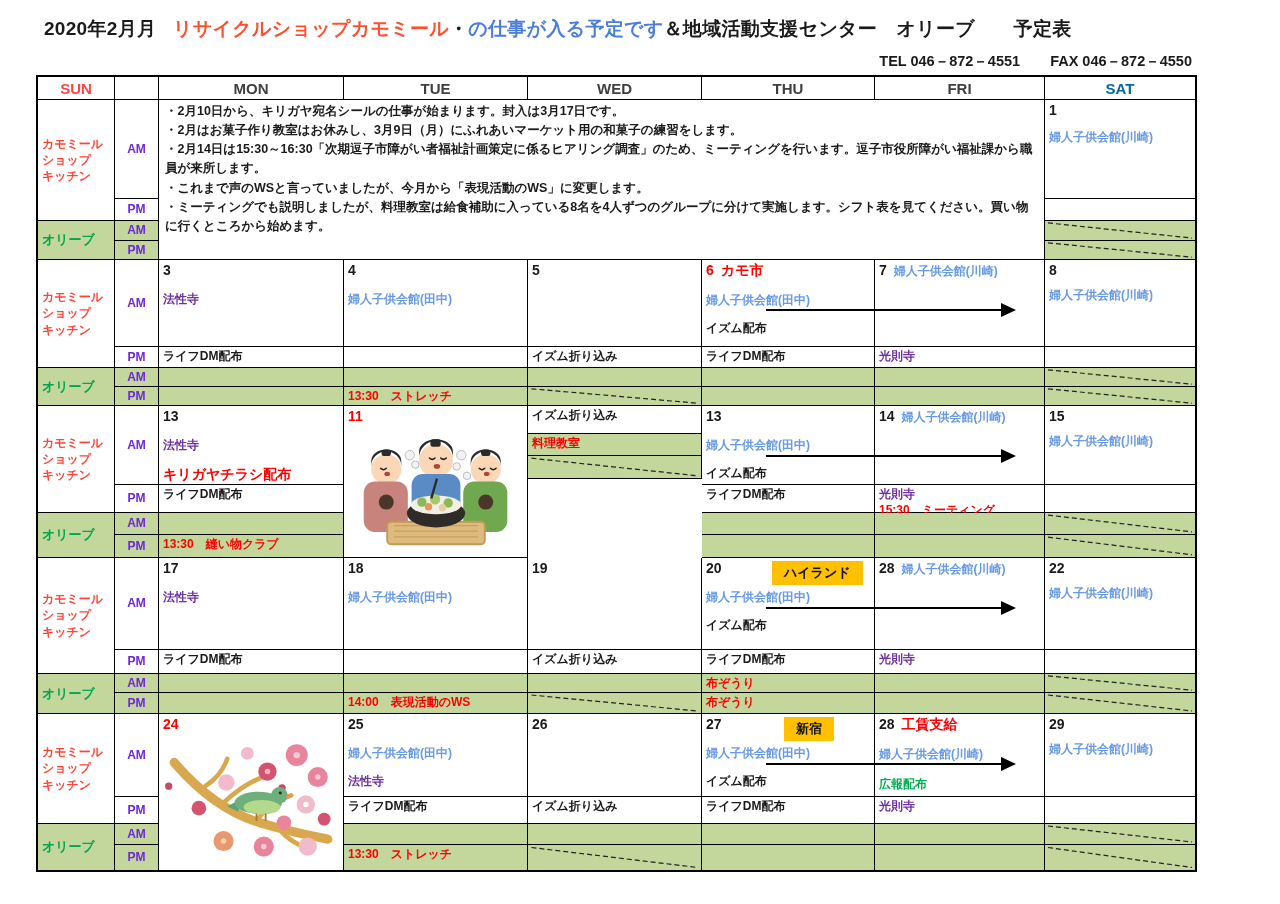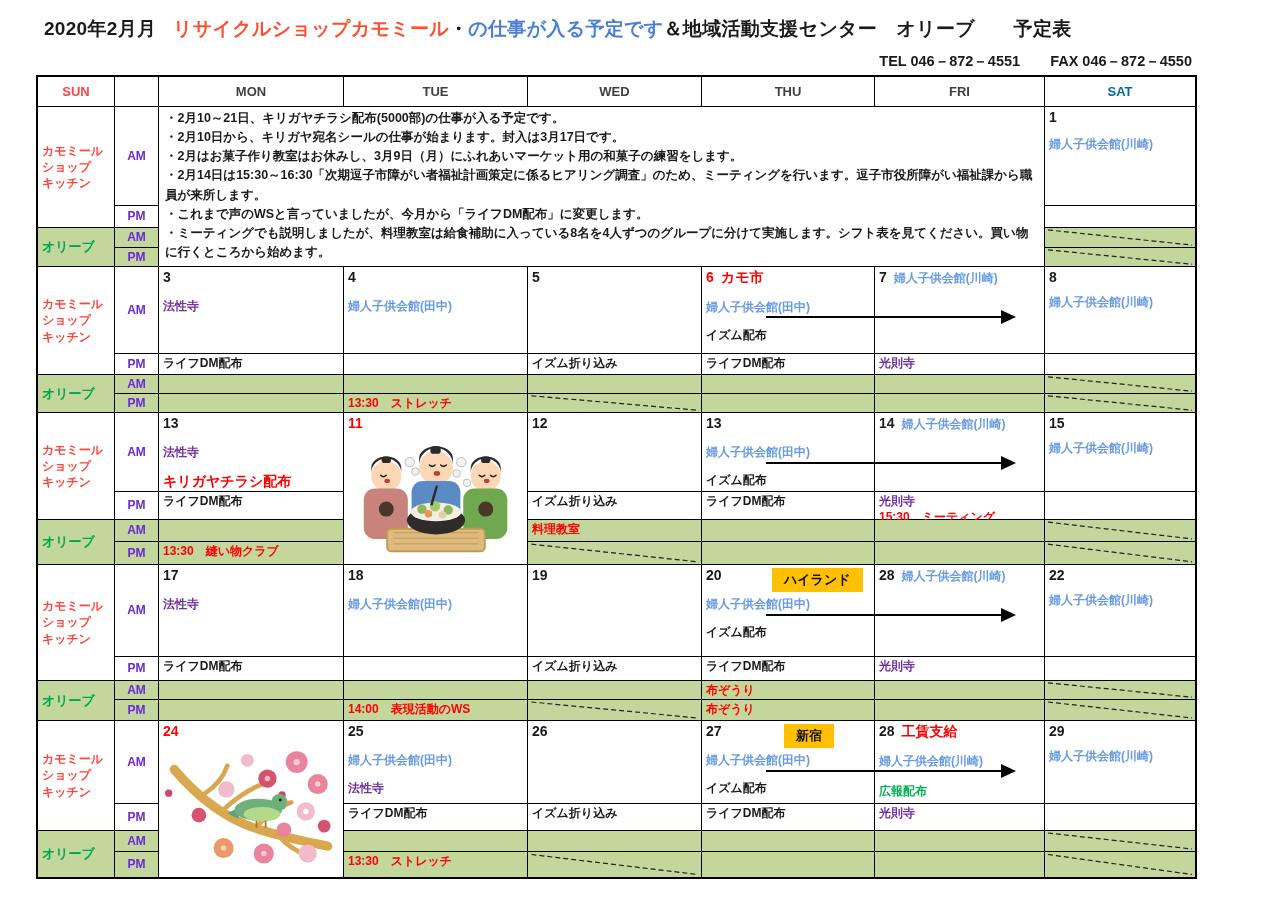--- a/index.html
+++ b/index.html
@@ -9,22 +9,22 @@
   .ttl{position:absolute;left:44px;top:16px;font-size:19px;white-space:nowrap;letter-spacing:.3px}
   .ttl .sp1{color:#ff4f2e}
   .ttl .sp2{color:#4a7edb}
   .contact{position:absolute;right:88px;top:52px;font-size:14.5px;white-space:nowrap}
   .contact span{margin-left:26px}
 
   .tbl{position:absolute;left:36px;top:75px;width:1161px;border:2px solid #000;background:#fff}
   .row,.week{display:flex}
   .week{position:relative}
   .col{display:flex;flex-direction:column}
-  .hd{height:30px;display:flex;align-items:center;justify-content:center;
-      font-size:13px;color:#3f3f3f;border-right:1px solid #000;border-bottom:1px solid #000}
+  .hd{height:23px;display:flex;align-items:center;justify-content:center;
+      font-size:15px;color:#3f3f3f;border-right:1px solid #000;border-bottom:1px solid #000}
   .hd.sun{color:#ff4444}.hd.sat{color:#0369a1}
   .c-sun{width:77px}.c-ampm{width:44px}.c-mon{width:185px}.c-tue{width:184px}
   .c-wed{width:174px}.c-thu{width:173px}.c-fri{width:170px}.c-sat{width:150px}
   .c-notes{width:886px}
 
   .cell{position:relative;border-right:1px solid #000;border-bottom:1px solid #000;
         padding:1px 4px;font-size:12px;line-height:1.35;overflow:visible}
   .c-sat .cell, .hd.norb{border-right:none}
   .wk-last .col>.cell:last-child{border-bottom:none}
   .g{background:#c3d69b}
@@ -83,25 +83,24 @@
       <div class="cell olivel g" style="height:39px">オリーブ</div>
     </div>
     <div class="col c-ampm">
       <div class="cell ampm" style="height:99px">AM</div>
       <div class="cell ampm" style="height:22px">PM</div>
       <div class="cell ampm g" style="height:20px">AM</div>
       <div class="cell ampm g" style="height:19px">PM</div>
     </div>
     <div class="col c-notes">
       <div class="cell notes" style="height:160px">
-        <div>・2月10～21日、キリガヤチラシ配布(5000部)の仕事が入る予定です。</div>
         <div>・2月10日から、キリガヤ宛名シールの仕事が始まります。封入は3月17日です。</div>
         <div>・2月はお菓子作り教室はお休みし、3月9日（月）にふれあいマーケット用の和菓子の練習をします。</div>
         <div>・2月14日は15:30～16:30「次期逗子市障がい者福祉計画策定に係るヒアリング調査」のため、ミーティングを行います。逗子市役所障がい福祉課から職員が来所します。</div>
-        <div>・これまで声のWSと言っていましたが、今月から「ライフDM配布」に変更します。</div>
+        <div>・これまで声のWSと言っていましたが、今月から「表現活動のWS」に変更します。</div>
         <div>・ミーティングでも説明しましたが、料理教室は給食補助に入っている8名を4人ずつのグループに分けて実施します。シフト表を見てください。買い物に行くところから始めます。</div>
       </div>
     </div>
     <div class="col c-sat">
       <div class="cell day" style="height:99px">
         <div class="dline">
             <span class="dnum">1</span>
           </div>
         <div class="ln b" style="margin-top:10px">婦人子供会館(川崎)</div>
       </div>
@@ -293,25 +292,20 @@
             <circle cx="77" cy="85" r="4" fill="#e8955c"></circle>
             <circle cx="92" cy="86" r="4" fill="#e0cfa8"></circle>
           <circle cx="32" cy="80" r="8" fill="#4a372a"></circle>
             <circle cx="138" cy="80" r="8" fill="#4a372a"></circle>
           <line x1="86" y1="55" x2="80" y2="76" stroke="#2b2b2b" stroke-width="2.5"></line>
         </svg>
       </div>
     </div>
 
     <div class="col c-wed">
-      <div class="cell day" style="height:79px">
-        <div class="dline">
-            <span class="dnum">12</span>
-          </div>
-      </div>
       <div class="cell" style="height:28px"><span>イズム折り込み</span></div>
       <div class="cell g" style="height:22px"><span class="r">料理教室</span></div>
       <div class="cell g" style="height:23px">
         <svg class="diag" viewBox="0 0 100 100" preserveAspectRatio="none">
             <line x1="2" y1="10" x2="98" y2="90" stroke="#222" stroke-width="1.2" stroke-dasharray="5 3" vector-effect="non-scaling-stroke"></line>
           </svg>
       </div>
     </div>
 
     <div class="col c-thu">

